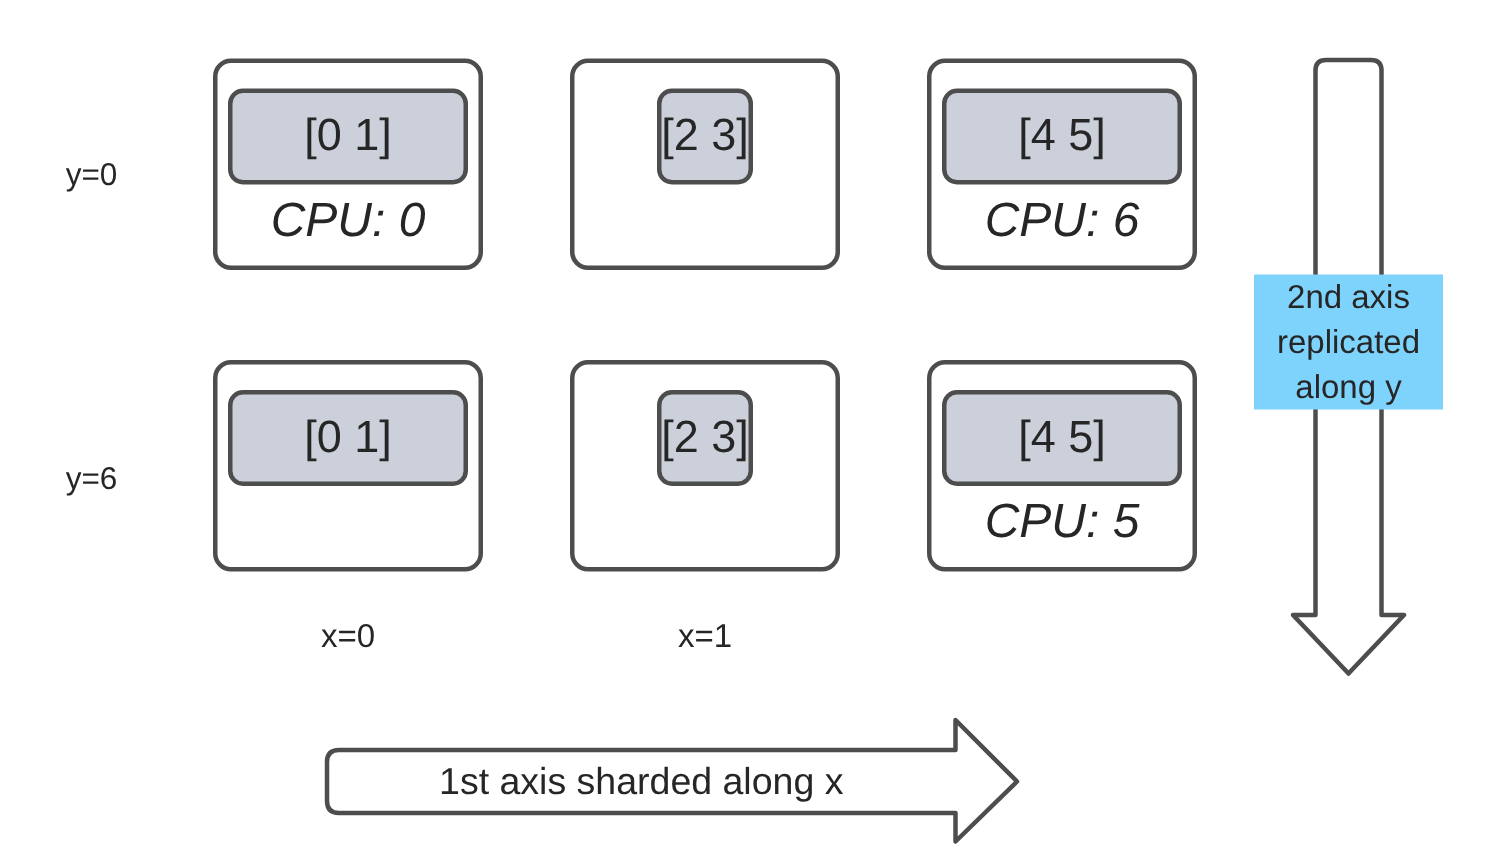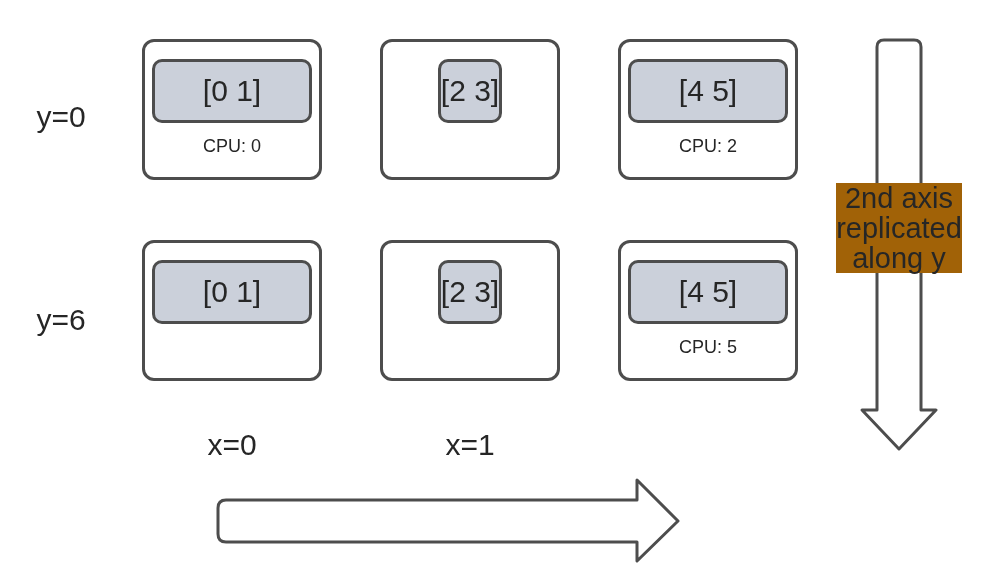--- a/index.html
+++ b/index.html
@@ -41,46 +41,47 @@
     align-items: center;
     justify-content: center;
     font-size: 30px;
     color: #262626;
   }
   .device .cpu {
     flex: 1;
     display: flex;
     align-items: center;
     justify-content: center;
-    font-size: 18px;
+    font-size: 32px;
     color: #262626;
+    font-style: italic;
   }
   .r0 { top: 39px; }
   .r1 { top: 240px; }
   .c0 { left: 142px; }
   .c1 { left: 380px; align-items: center; }
   .c2 { left: 618px; }
 
   
   .row-label {
     position: absolute;
     left: 11px;
     width: 100px;
     text-align: center;
-    font-size: 30px;
+    font-size: 21px;
     line-height: 34px;
   }
   .row-label.y0 { top: 100px; }
   .row-label.y1 { top: 303px; }
   .col-label {
     position: absolute;
-    top: 427px;
+    top: 406px;
     width: 180px;
     text-align: center;
-    font-size: 30px;
+    font-size: 22px;
     line-height: 36px;
   }
 
   
   .arrow-svg {
     position: absolute;
     top: 0;
     left: 0;
     pointer-events: none;
   }
@@ -88,23 +89,23 @@
     fill: #ffffff;
     stroke: #4d4d4d;
     stroke-width: 3;
     stroke-linejoin: round;
   }
   .v-arrow-label {
     position: absolute;
     left: 836px;
     top: 183px;
     width: 126px;
-    background: #a16207;
+    background: #7dd3fc;
     text-align: center;
-    font-size: 29px;
+    font-size: 22px;
     line-height: 30px;
     white-space: pre-line;
   }
   .h-arrow-label {
     position: absolute;
     left: 218px;
     top: 500px;
     width: 419px;
     height: 42px;
     display: flex;
@@ -123,21 +124,21 @@
 
   <div class="device r0 c0">
     <div class="shard">[0 1]</div>
     <div class="cpu">CPU: 0</div>
   </div>
   <div class="device r0 c1">
     <div class="shard">[2 3]</div>
   </div>
   <div class="device r0 c2">
     <div class="shard">[4 5]</div>
-    <div class="cpu">CPU: 2</div>
+    <div class="cpu">CPU: 6</div>
   </div>
 
   <div class="device r1 c0">
     <div class="shard">[0 1]</div>
   </div>
   <div class="device r1 c1">
     <div class="shard">[2 3]</div>
   </div>
   <div class="device r1 c2">
     <div class="shard">[4 5]</div>
@@ -148,14 +149,15 @@
   <div class="col-label c1">x=1</div>
 
   <svg class="arrow-svg" width="994" height="578" viewBox="0 0 994 578">
     <path d="M 862 410 L 899 449 L 936 410 L 921 410 L 921 47 Q 921 40 914 40 L 884 40 Q 877 40 877 47 L 877 410 Z"></path>
     <path d="M 637 500 L 637 480 L 678 521 L 637 561 L 637 542 L 226 542 Q 218 542 218 534 L 218 508 Q 218 500 226 500 Z"></path>
   </svg>
 
   <div class="v-arrow-label">2nd axis
 replicated
 along y</div>
+  <div class="h-arrow-label">1st axis sharded along x</div>
 
 </div>
 
 </body></html>

